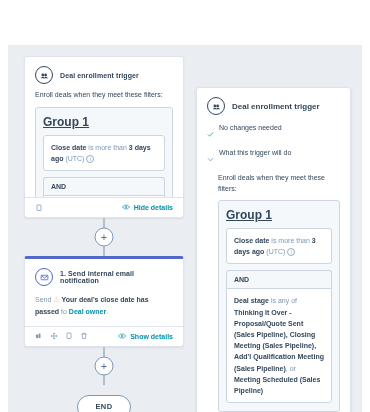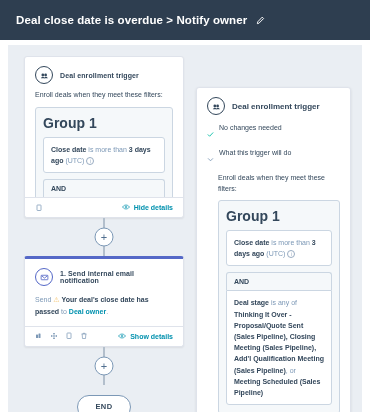--- a/index.html
+++ b/index.html
@@ -56,21 +56,21 @@
   .badge-icon.action{border-color:#5568c7;color:#5568c7;}
   .card-head-label{font-size:7px;font-weight:bold;color:#33475b;letter-spacing:.1px;}
 
   .card-body{padding:0 10px 4px 10px;}
   .body-text{font-size:7px;color:#33475b;line-height:1.55;}
 
   .group-box{
     margin:6px 0 0 0;background:#f5f8fa;border:1px solid #cbd6e2;border-radius:3px;
     padding:7px 7px 8px 7px;
   }
-  .group-title{font-size:14px;font-weight:bold;color:#33475b;margin-bottom:6px;}
+  .group-title{font-size:12px;font-weight:bold;color:#33475b;margin-bottom:6px;text-decoration:underline;}
   .filter-pill{
     background:#ffffff;border:1px solid #cbd6e2;border-radius:3px;
     padding:6px 7px;font-size:7px;color:#7c98b6;line-height:1.6;
   }
   .filter-pill + .op-pill{margin-top:6px;}
   .filter-pill b{color:#33475b;font-weight:bold;}
   .op-pill{
     background:#f5f8fa;border:1px solid #cbd6e2;border-radius:3px 3px 0 0;
     border-bottom:none;padding:5px 7px;font-size:7px;font-weight:bold;color:#33475b;
   }
@@ -136,28 +136,20 @@
   .chev-icon{color:#7c98b6;flex:0 0 auto;margin-top:1px;}
   .panel-row-text{font-size:7px;color:#33475b;line-height:1.4;}
   .panel-sub{font-size:7px;color:#33475b;margin:0 0 5px 11px;line-height:1.5;}
   .panel-group{margin-left:11px;}
 </style>
 </head>
 <body>
 
 <div class="app">
 
-  <div class="topbar">
-    <div class="topbar-title">Deal close date is overdue &gt; Notify owner</div>
-    <span class="pencil-icon">
-      <svg width="9" height="9" viewBox="0 0 16 16" fill="none" stroke="#ffffff" stroke-width="1.7" stroke-linecap="round" stroke-linejoin="round">
-        <path d="M11.5 2.5l2 2L5 13l-2.6.6L3 11z"></path>
-      </svg>
-    </span>
-  </div>
 
   <div class="canvas">
     <div class="canvas-bg"></div>
 
     <div class="flow">
 
       <div class="card trigger-card">
         <div class="trigger-scroll">
           <div class="card-head">
             <span class="badge-icon">

